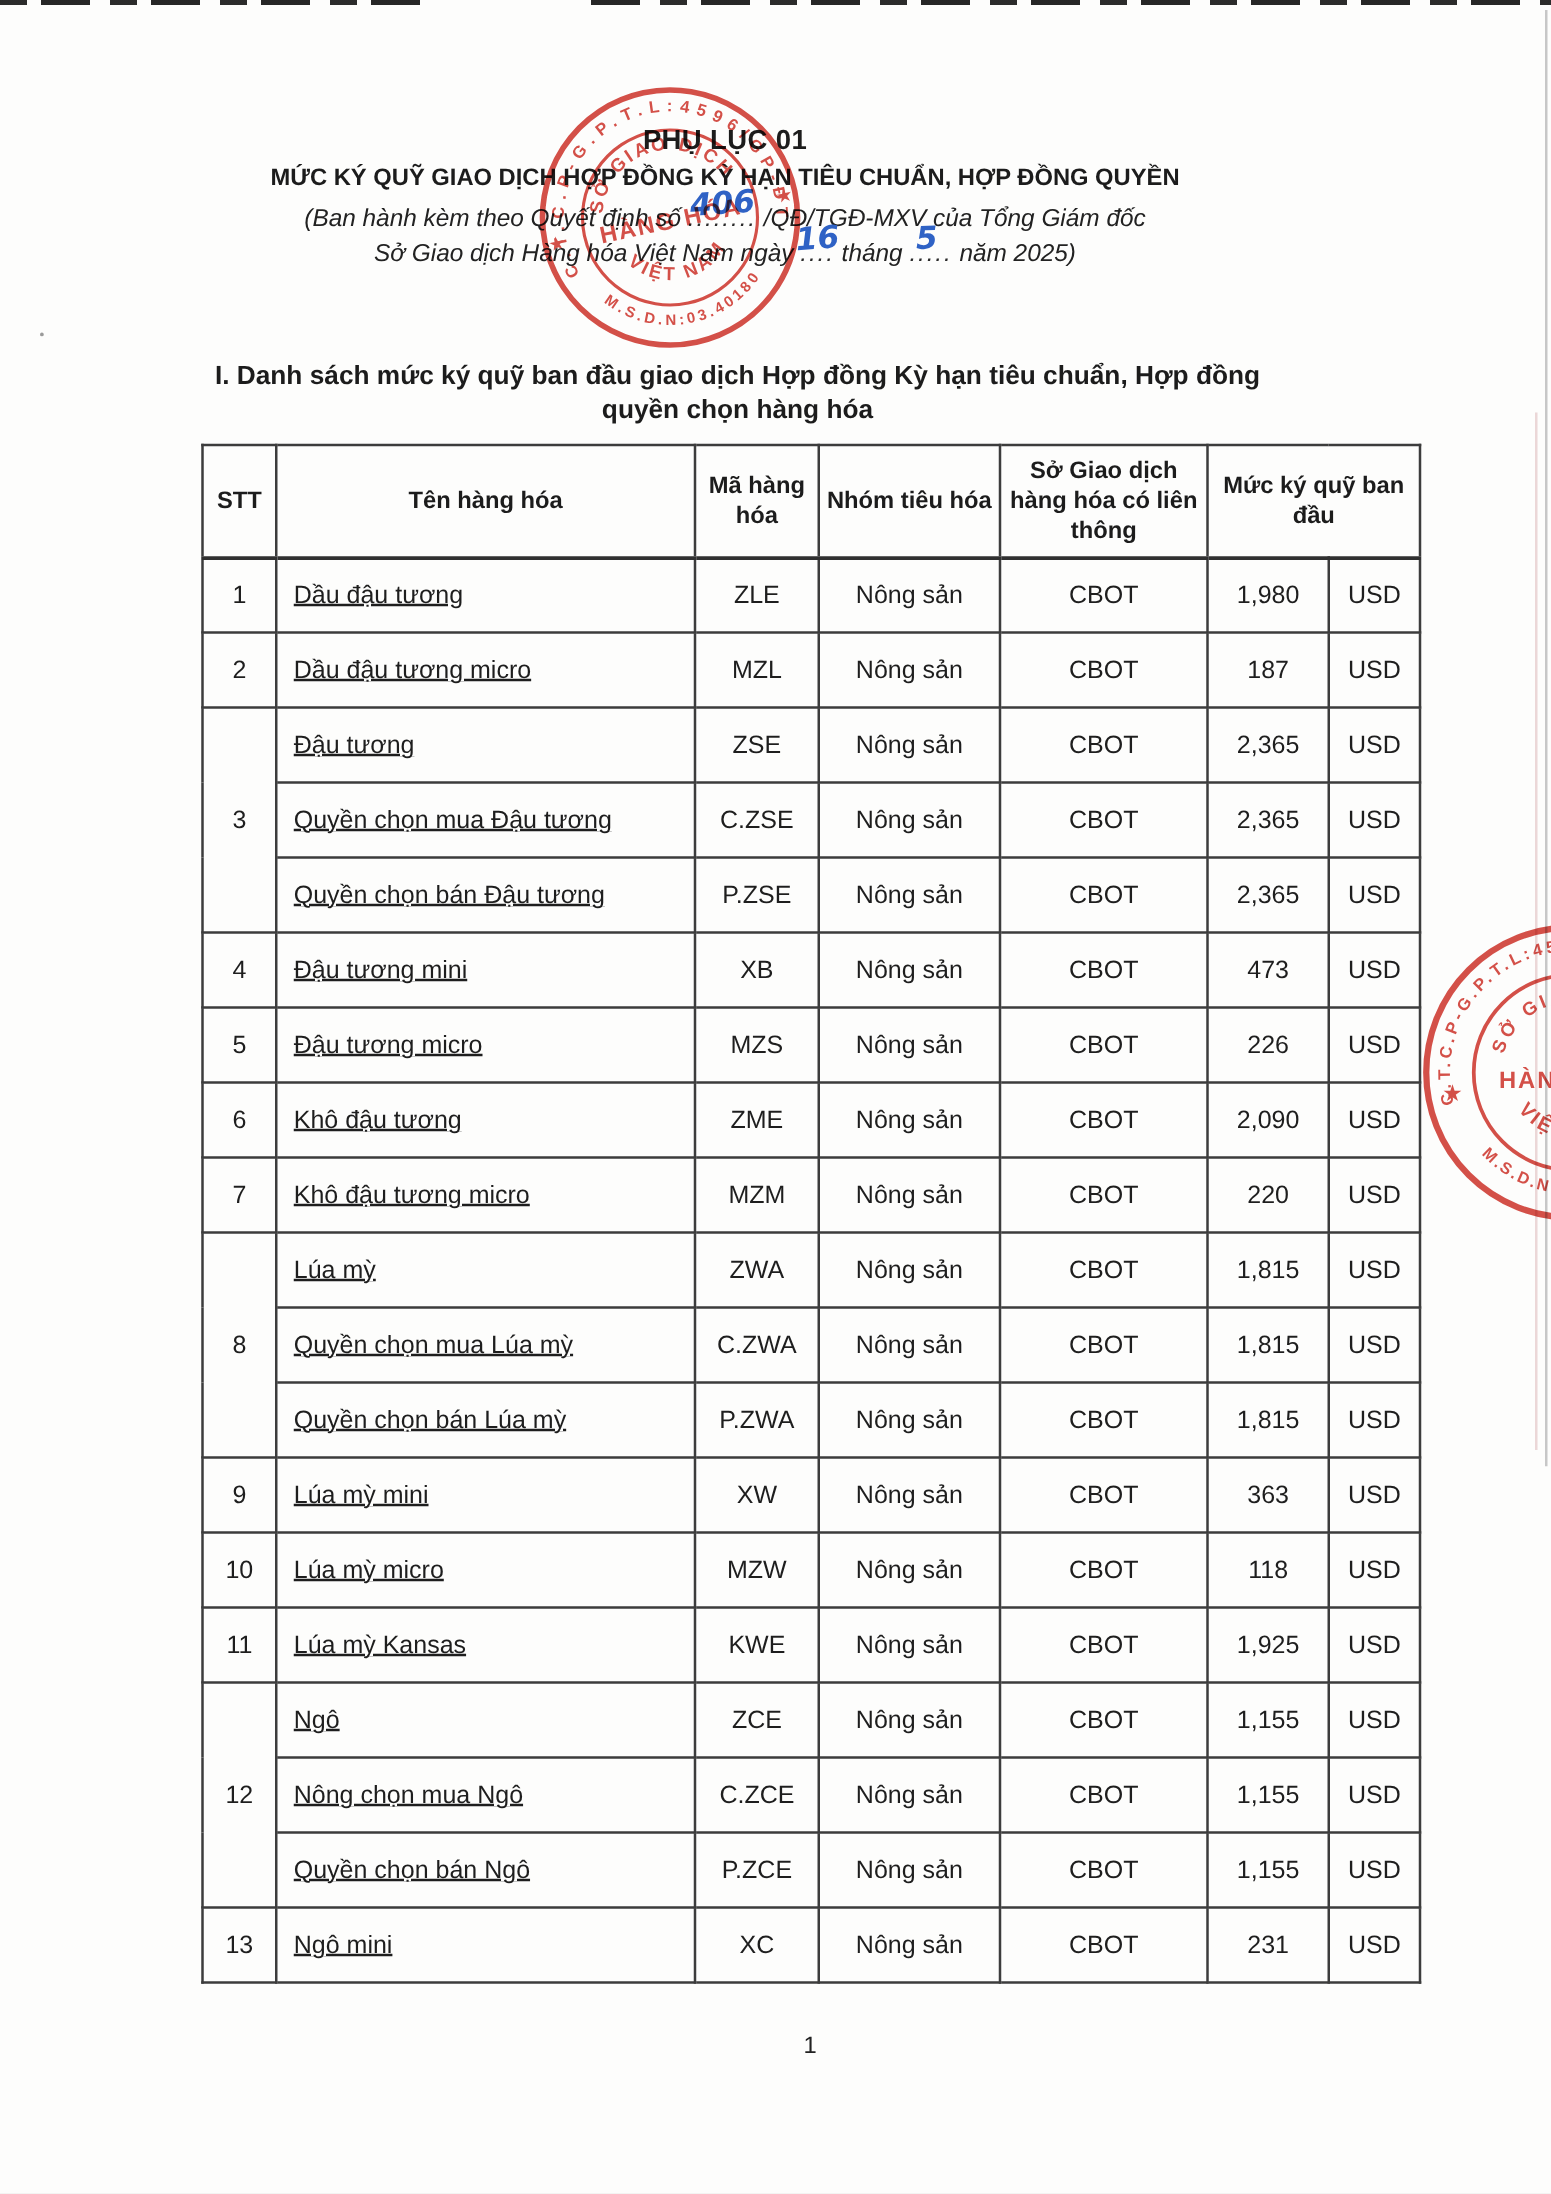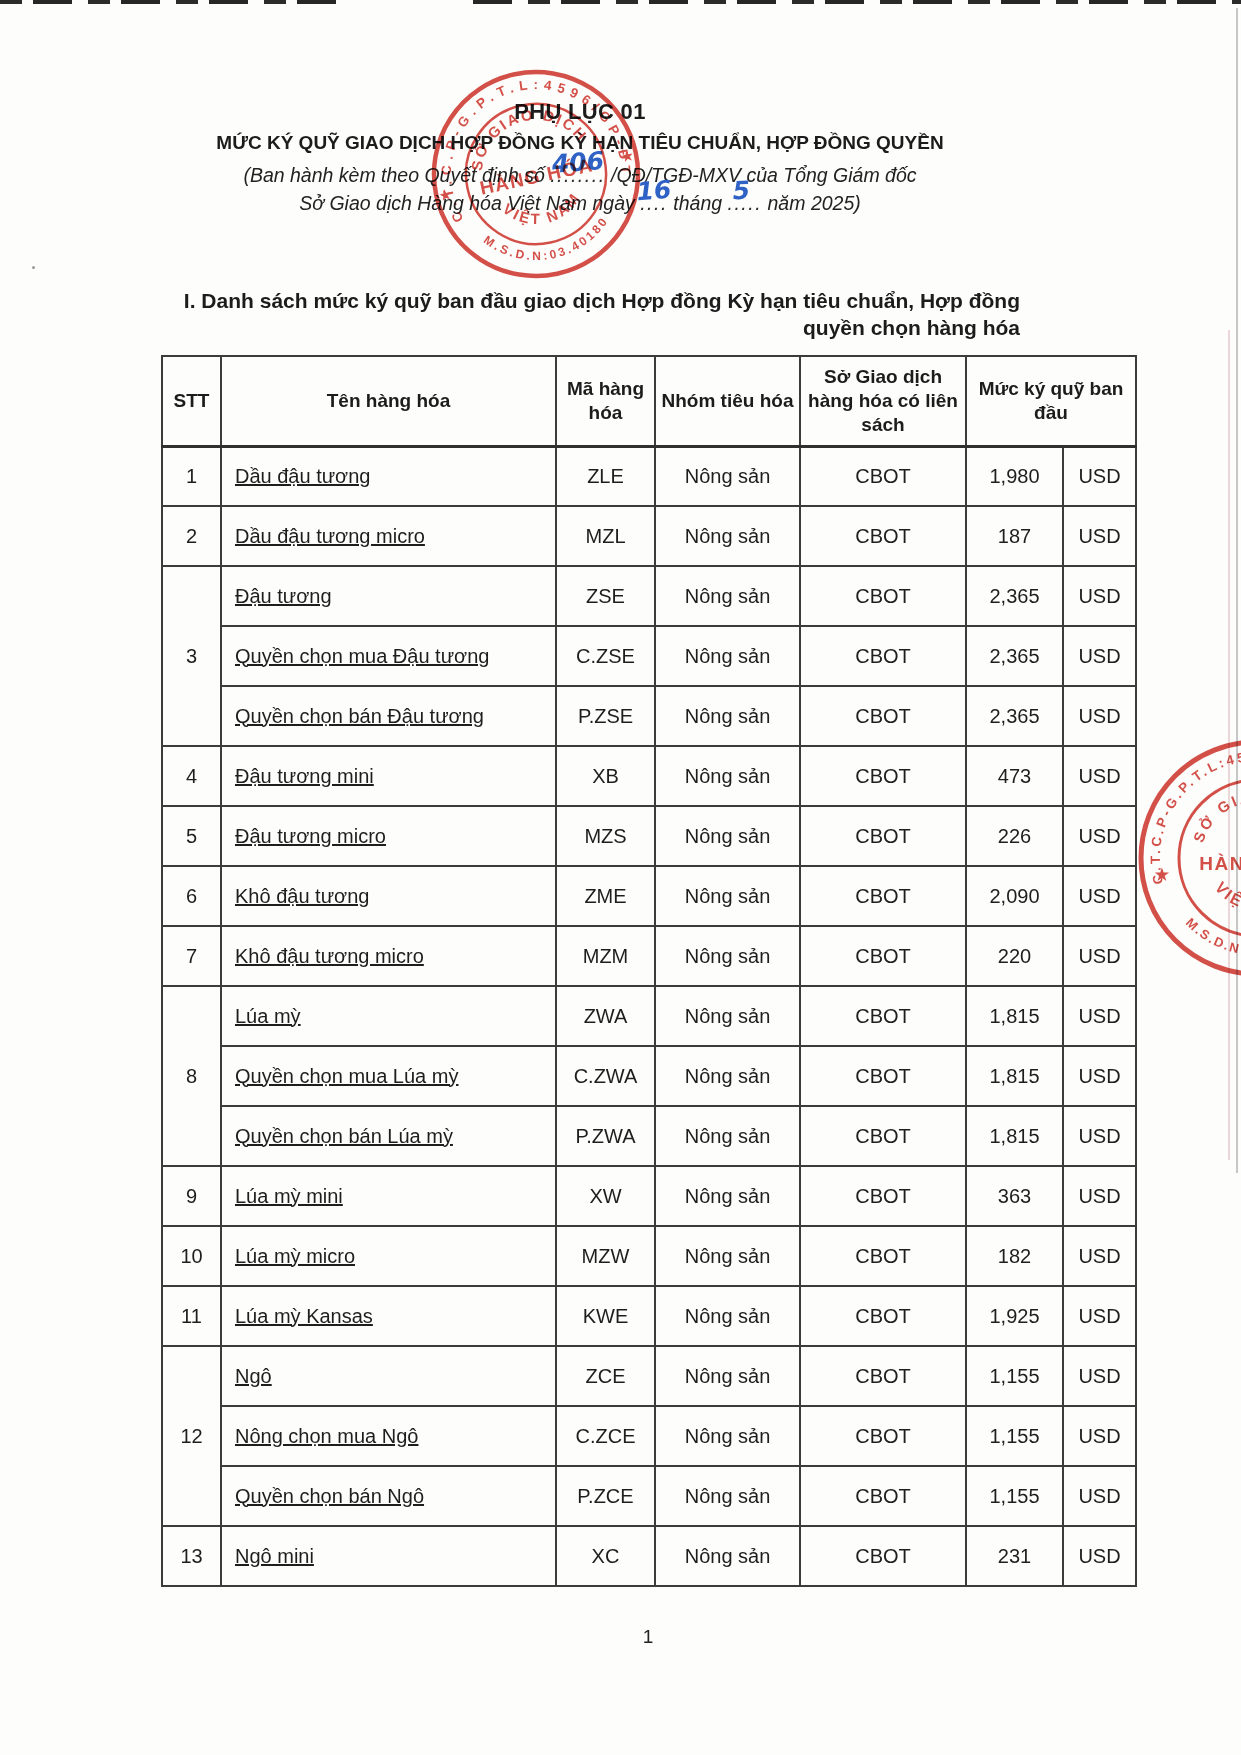--- a/index.html
+++ b/index.html
@@ -29,21 +29,21 @@
   .hw-slot .dots { letter-spacing:1.5px; color:#2a2a2a; }
   .hw-slot .hw {
     position:absolute; left:50%; top:-16px; transform:translateX(-50%) rotate(-4deg);
     color:#2f62c5; font-size:25px; font-weight:bold; font-style:italic;
     font-family:"DejaVu Sans", sans-serif; white-space:nowrap;
   }
   .hw-slot.slot-month .hw { left:30%; transform:translateX(-30%) rotate(-2deg); }
 
   
   .section-heading { position:absolute; left:160px; top:288px; width:860px;
-    font-size:21px; font-weight:bold; line-height:1.28; text-align:right; }
+    font-size:21px; font-weight:bold; line-height:1.28; text-align:center; }
 
   
   table.margin-table { position:absolute; left:161px; top:355px; width:974px;
     border-collapse:collapse; table-layout:fixed; }
   .margin-table th, .margin-table td { border:2px solid #3c3c3c; padding:0 4px; overflow:hidden; }
   .margin-table thead tr { height:90px; }
   .margin-table thead th { font-size:19px; font-weight:bold; line-height:1.25; text-align:center; border-bottom:3px solid #303030; }
   .margin-table tbody tr { height:60px; }
   .margin-table td { font-size:20px; text-align:center; vertical-align:middle; color:#1e1e1e; }
   .margin-table td.c-name { text-align:left; padding-left:13px;text-decoration:underline; }
@@ -96,21 +96,21 @@
         <col style="width:166px">
         <col style="width:97px">
         <col style="width:73px">
     </colgroup>
     <thead>
       <tr>
         <th>STT</th>
         <th>Tên hàng hóa</th>
         <th>Mã hàng hóa</th>
         <th>Nhóm tiêu hóa</th>
-        <th>Sở Giao dịch hàng hóa có liên sách</th>
+        <th>Sở Giao dịch hàng hóa có liên thông</th>
         <th colspan="2">Mức ký quỹ ban đầu</th>
       </tr>
     </thead>
     <tbody>
         <tr>
           <td class="c-stt" rowspan="1">1</td>
           <td class="c-name">Dầu đậu tương</td>
           <td class="c-center">ZLE</td>
           <td class="c-center">Nông sản</td>
           <td class="c-center">CBOT</td>
@@ -220,21 +220,21 @@
           <td class="c-center">CBOT</td>
           <td class="c-center">363</td>
           <td class="c-center">USD</td>
         </tr>
         <tr>
           <td class="c-stt" rowspan="1">10</td>
           <td class="c-name">Lúa mỳ micro</td>
           <td class="c-center">MZW</td>
           <td class="c-center">Nông sản</td>
           <td class="c-center">CBOT</td>
-          <td class="c-center">182</td>
+          <td class="c-center">118</td>
           <td class="c-center">USD</td>
         </tr>
         <tr>
           <td class="c-stt" rowspan="1">11</td>
           <td class="c-name">Lúa mỳ Kansas</td>
           <td class="c-center">KWE</td>
           <td class="c-center">Nông sản</td>
           <td class="c-center">CBOT</td>
           <td class="c-center">1,925</td>
           <td class="c-center">USD</td>

